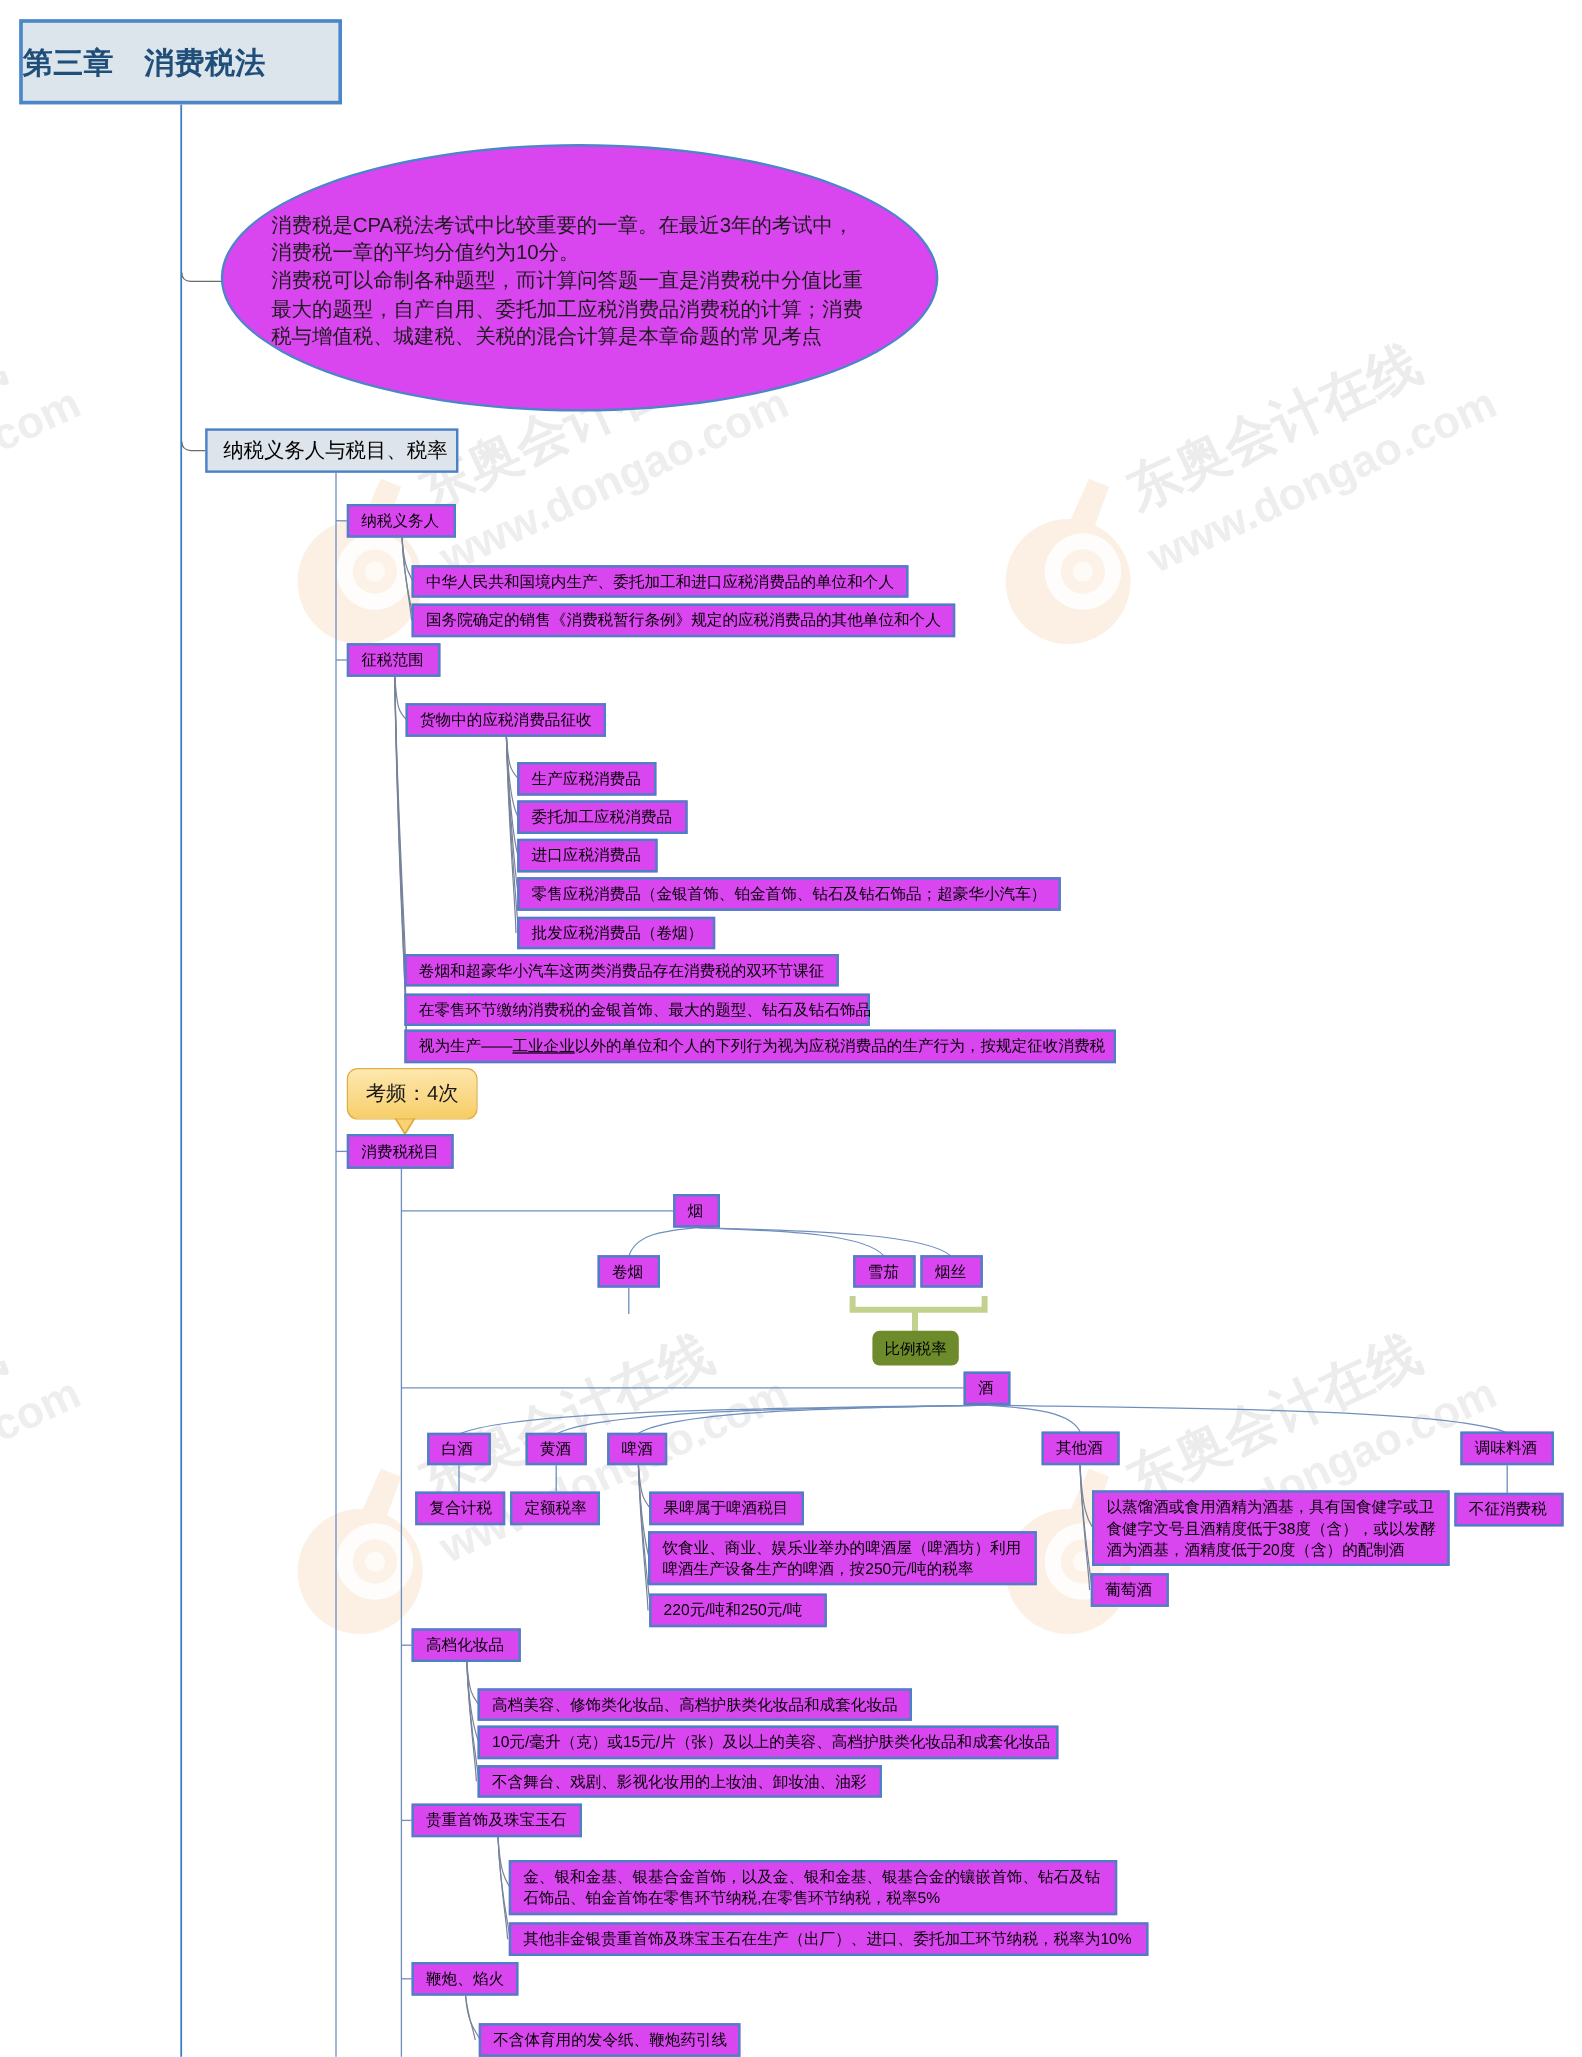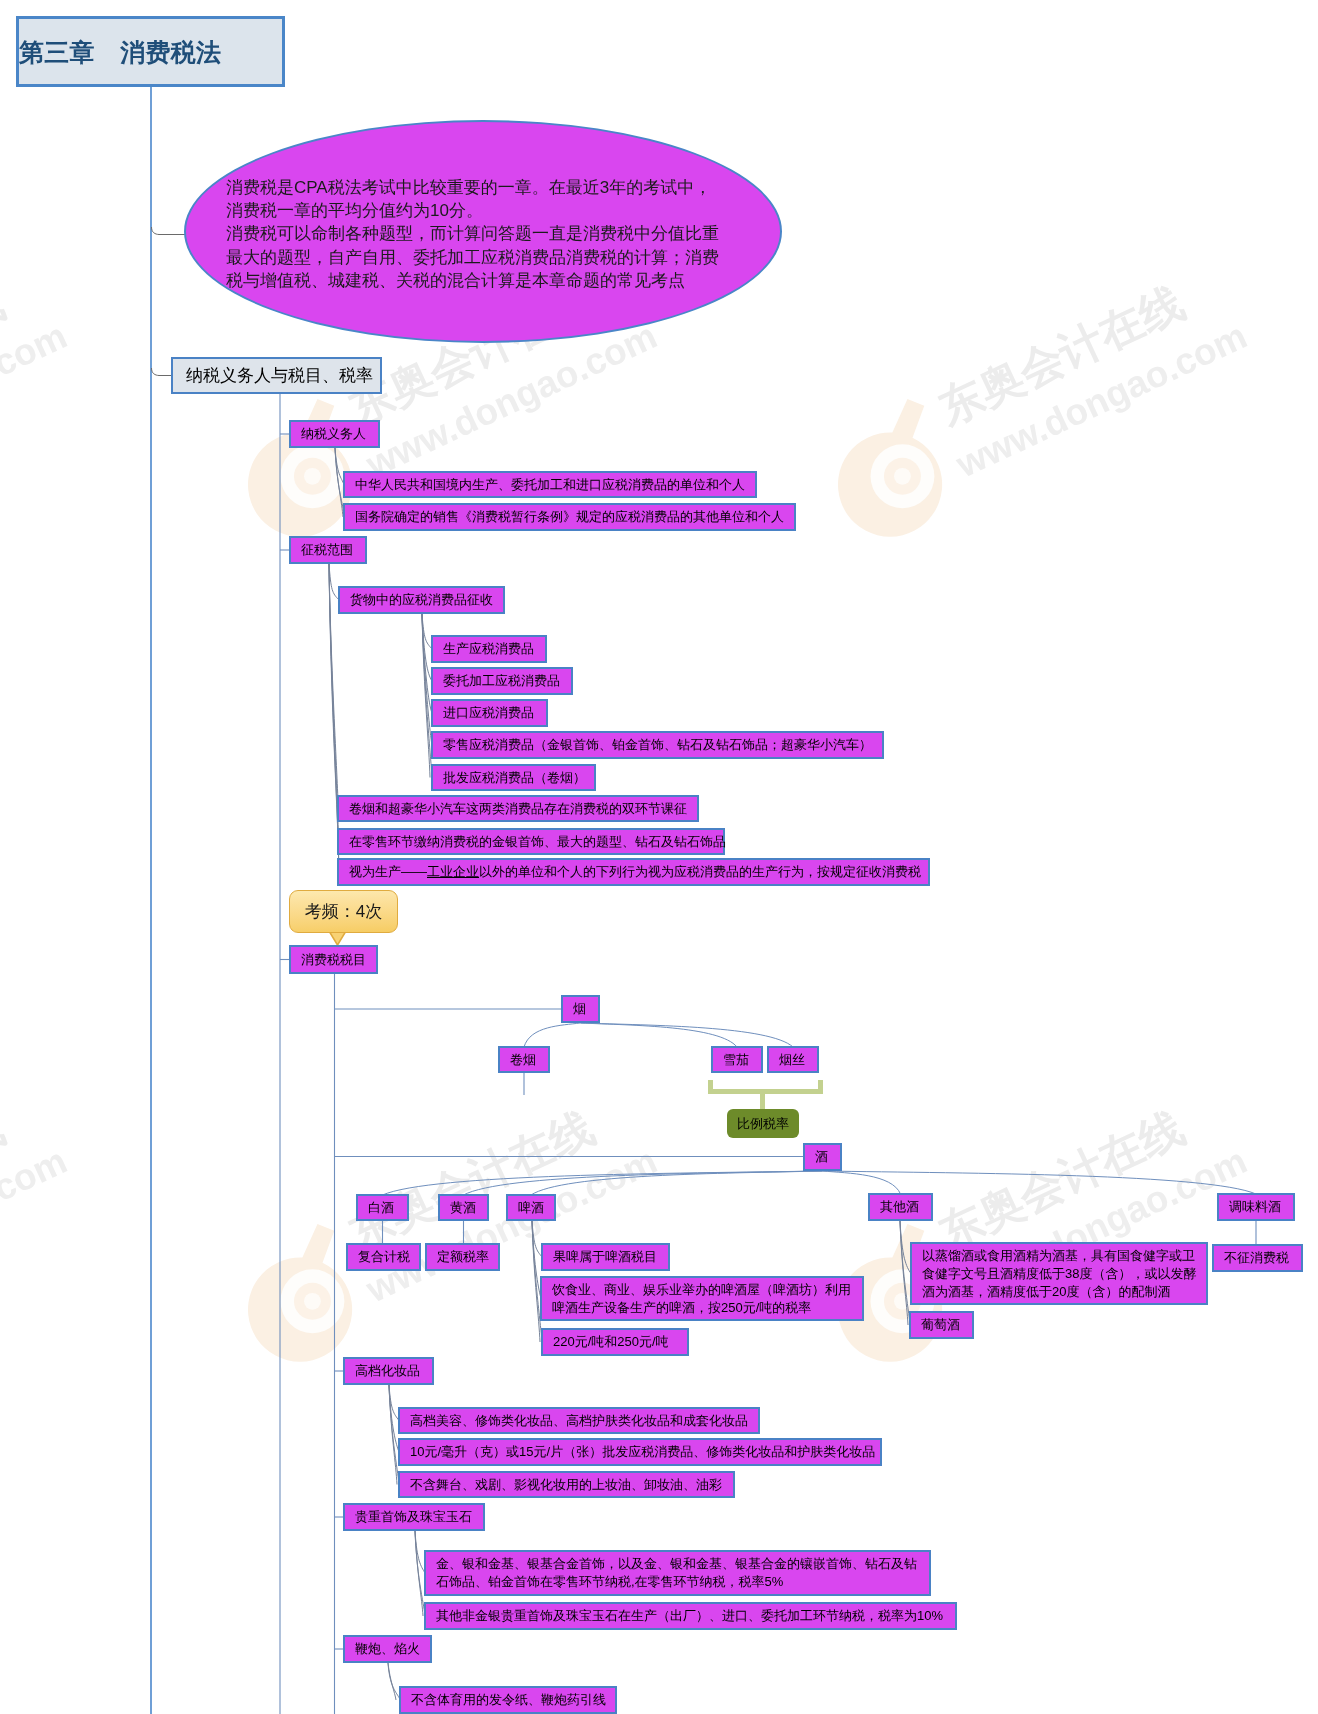--- a/index.html
+++ b/index.html
@@ -280,21 +280,21 @@
     <div class="node " style="left: 1212px; top: 1244px; width: 91px; height: 28px;">
       <span>不征消费税</span>
     </div>
     <div class="node " style="left: 343px; top: 1357px; width: 91px; height: 28px;">
       <span>高档化妆品</span>
     </div>
     <div class="node " style="left: 398px; top: 1407px; width: 362px; height: 27px;">
       <span>高档美容、修饰类化妆品、高档护肤类化妆品和成套化妆品</span>
     </div>
     <div class="node " style="left: 398px; top: 1438px; width: 484px; height: 28px;">
-      <span>10元/毫升（克）或15元/片（张）批发应税消费品、修饰类化妆品和护肤类化妆品</span>
+      <span>10元/毫升（克）或15元/片（张）及以上的美容、高档护肤类化妆品和成套化妆品</span>
     </div>
     <div class="node " style="left: 398px; top: 1471px; width: 337px; height: 27px;">
       <span>不含舞台、戏剧、影视化妆用的上妆油、卸妆油、油彩</span>
     </div>
     <div class="node " style="left: 343px; top: 1503px; width: 142px; height: 28px;">
       <span>贵重首饰及珠宝玉石</span>
     </div>
     <div class="node " style="left: 424px; top: 1550px; width: 507px; height: 46px;">
       <span>金、银和金基、银基合金首饰，以及金、银和金基、银基合金的镶嵌首饰、钻石及钻
 石饰品、铂金首饰在零售环节纳税,在零售环节纳税，税率5%</span>

